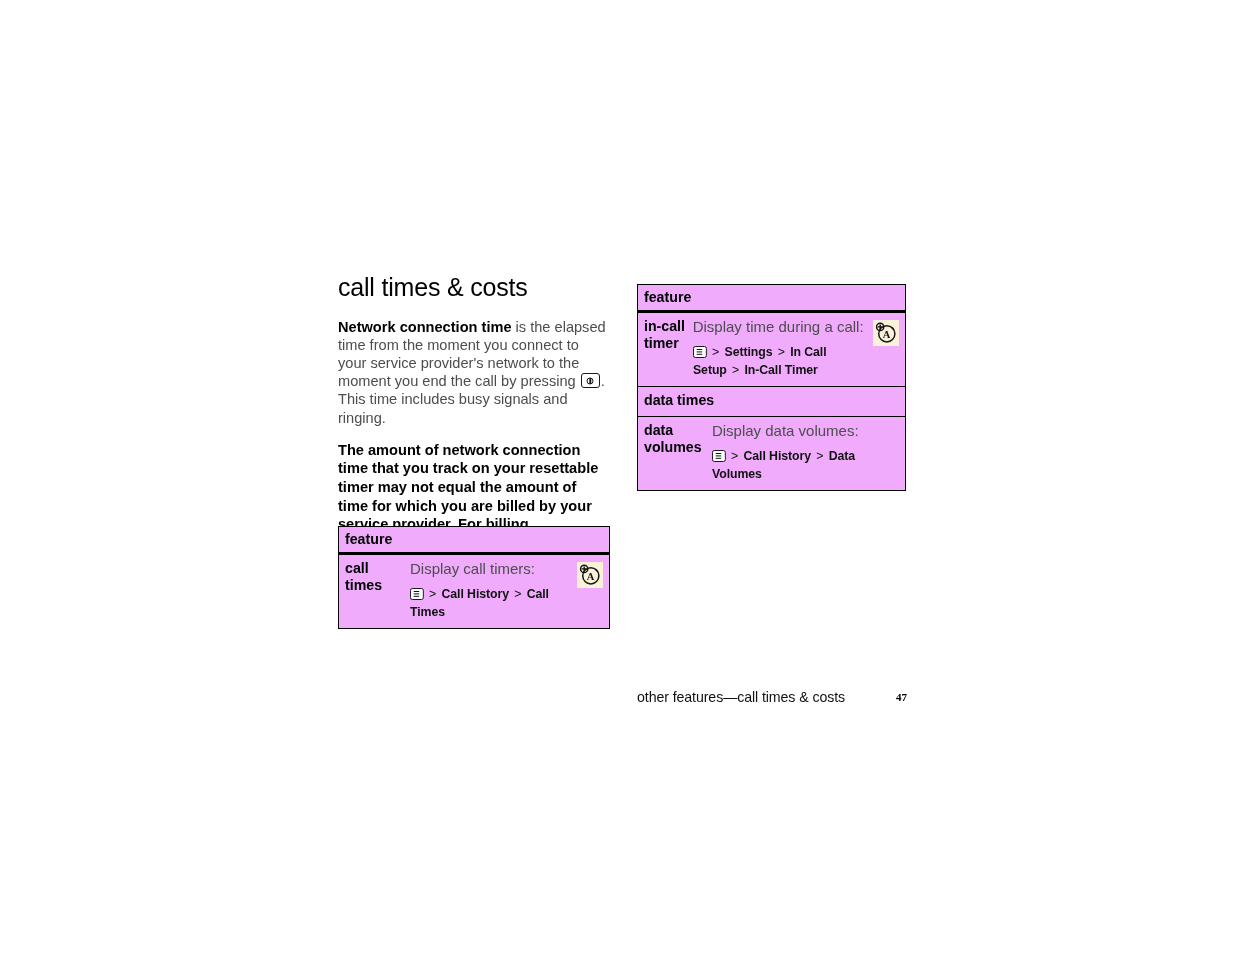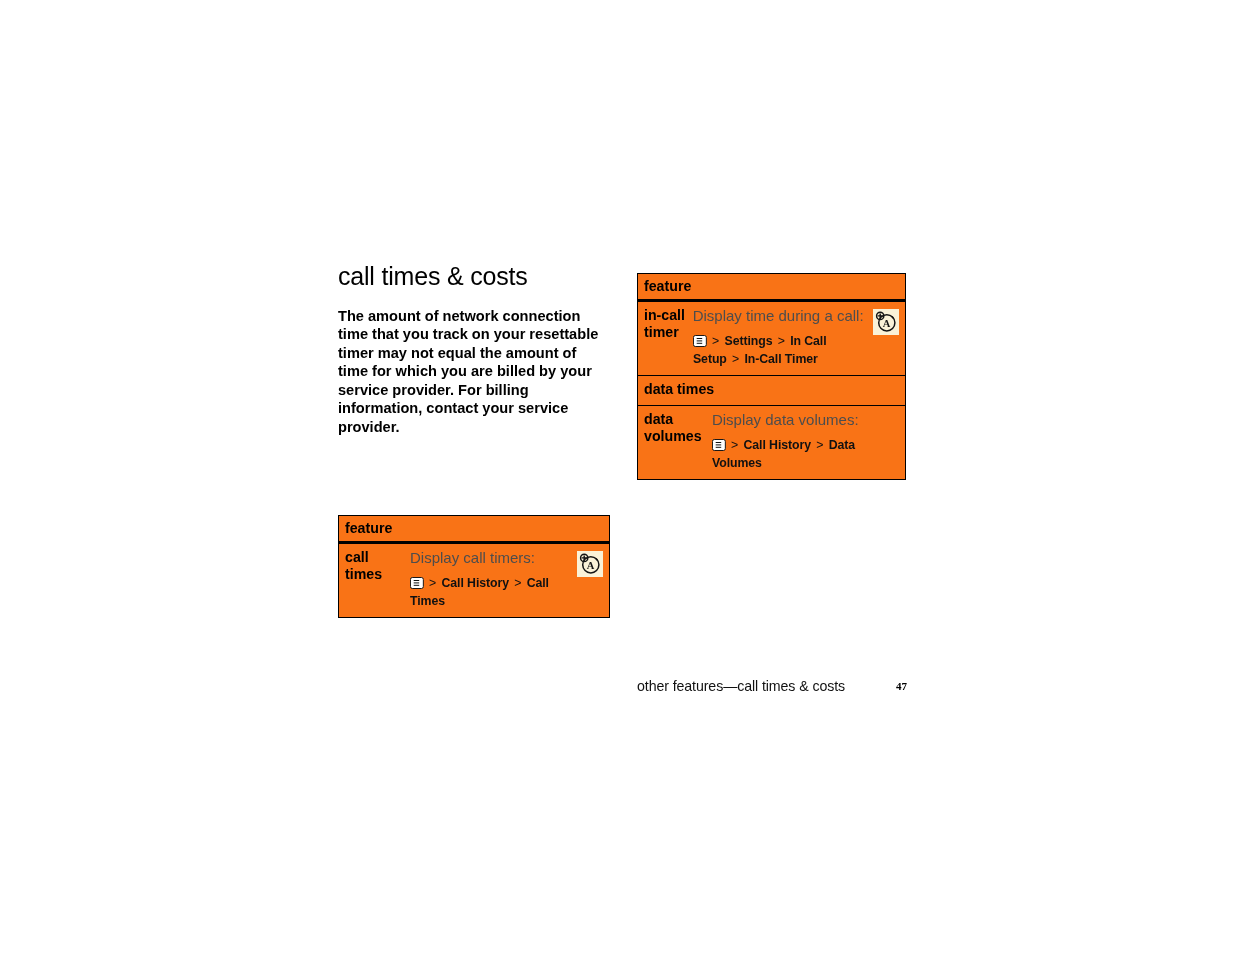--- a/index.html
+++ b/index.html
@@ -9,21 +9,21 @@
   }
   body {
     width: 1235px;
     height: 954px;
     position: relative;
     font-family: "Liberation Sans", sans-serif;
     -webkit-font-smoothing: antialiased;
   }
   .page {
     position: absolute;
-    left: 0; top: 0;
+    left: 0; top: 11px;
     width: 1235px;
     height: 932px;
     overflow: hidden;
   }
 
   
   .col-left {
     position: absolute;
     left: 338px;
     top: 263px;
@@ -116,21 +116,21 @@
     height: 26px;
     background: #faf2d8;
     position: relative;
     flex: 0 0 auto;
   }
   .badge-A svg { display: block; }
 
   
   .feat-table {
     border: 1.5px solid #000000;
-    background: #f97316;
+    background: #f0abfc;
     box-sizing: border-box;
   }
   .feat-head {
     font-size: 14.2px;
     font-weight: bold;
     color: #000000;
     padding: 4px 6px 5px 6px;
     border-bottom: 3px solid #000000;
     line-height: 16px;
   }
@@ -219,20 +219,23 @@
 </style>
 </head>
 <body>
 
 <div class="page">
 
   <div class="col-left">
 
     <h1 class="chapter-title">call times &amp; costs</h1>
 
+    <p class="para">
+      <span class="b">Network connection time</span><span> is the elapsed time from the moment you connect to your service provider's network to the moment you end the call by pressing </span><span class="key-end"></span><span>. This time includes busy signals and ringing.</span>
+    </p>
 
     <p class="para all-bold">The amount of network connection time that you track on your resettable timer may not equal the amount of time for which you are billed by your service provider. For billing information, contact your service provider.</p>
   </div>
 
   <div class="feat-table table-left">
     <div class="feat-head">feature</div>
 
     <div class="feat-row">
       <div class="feat-name">
         <span>call times</span>

